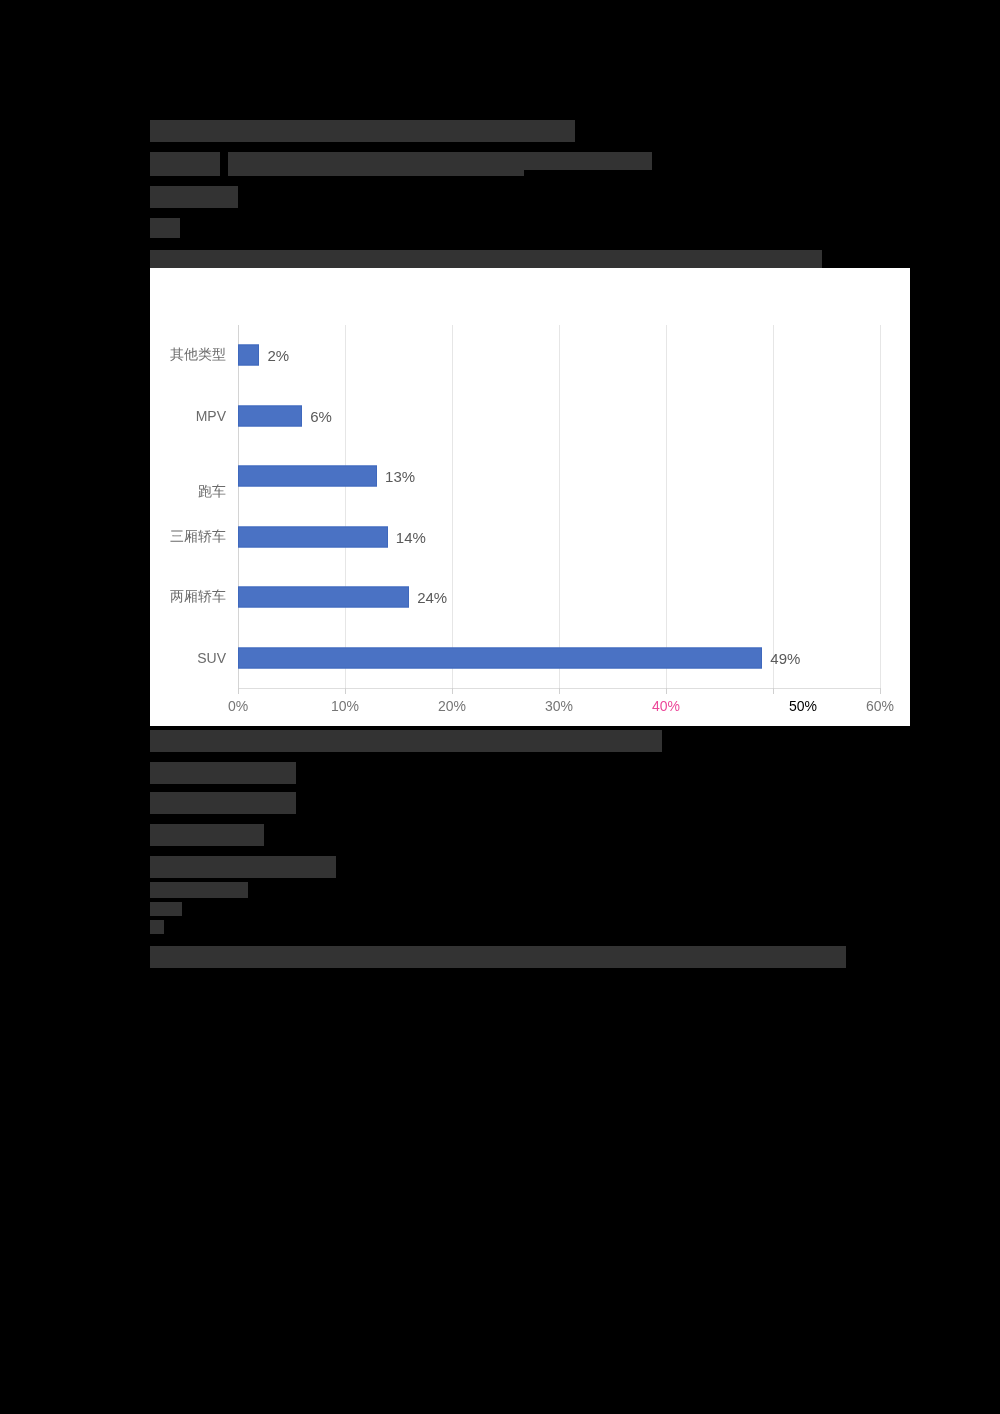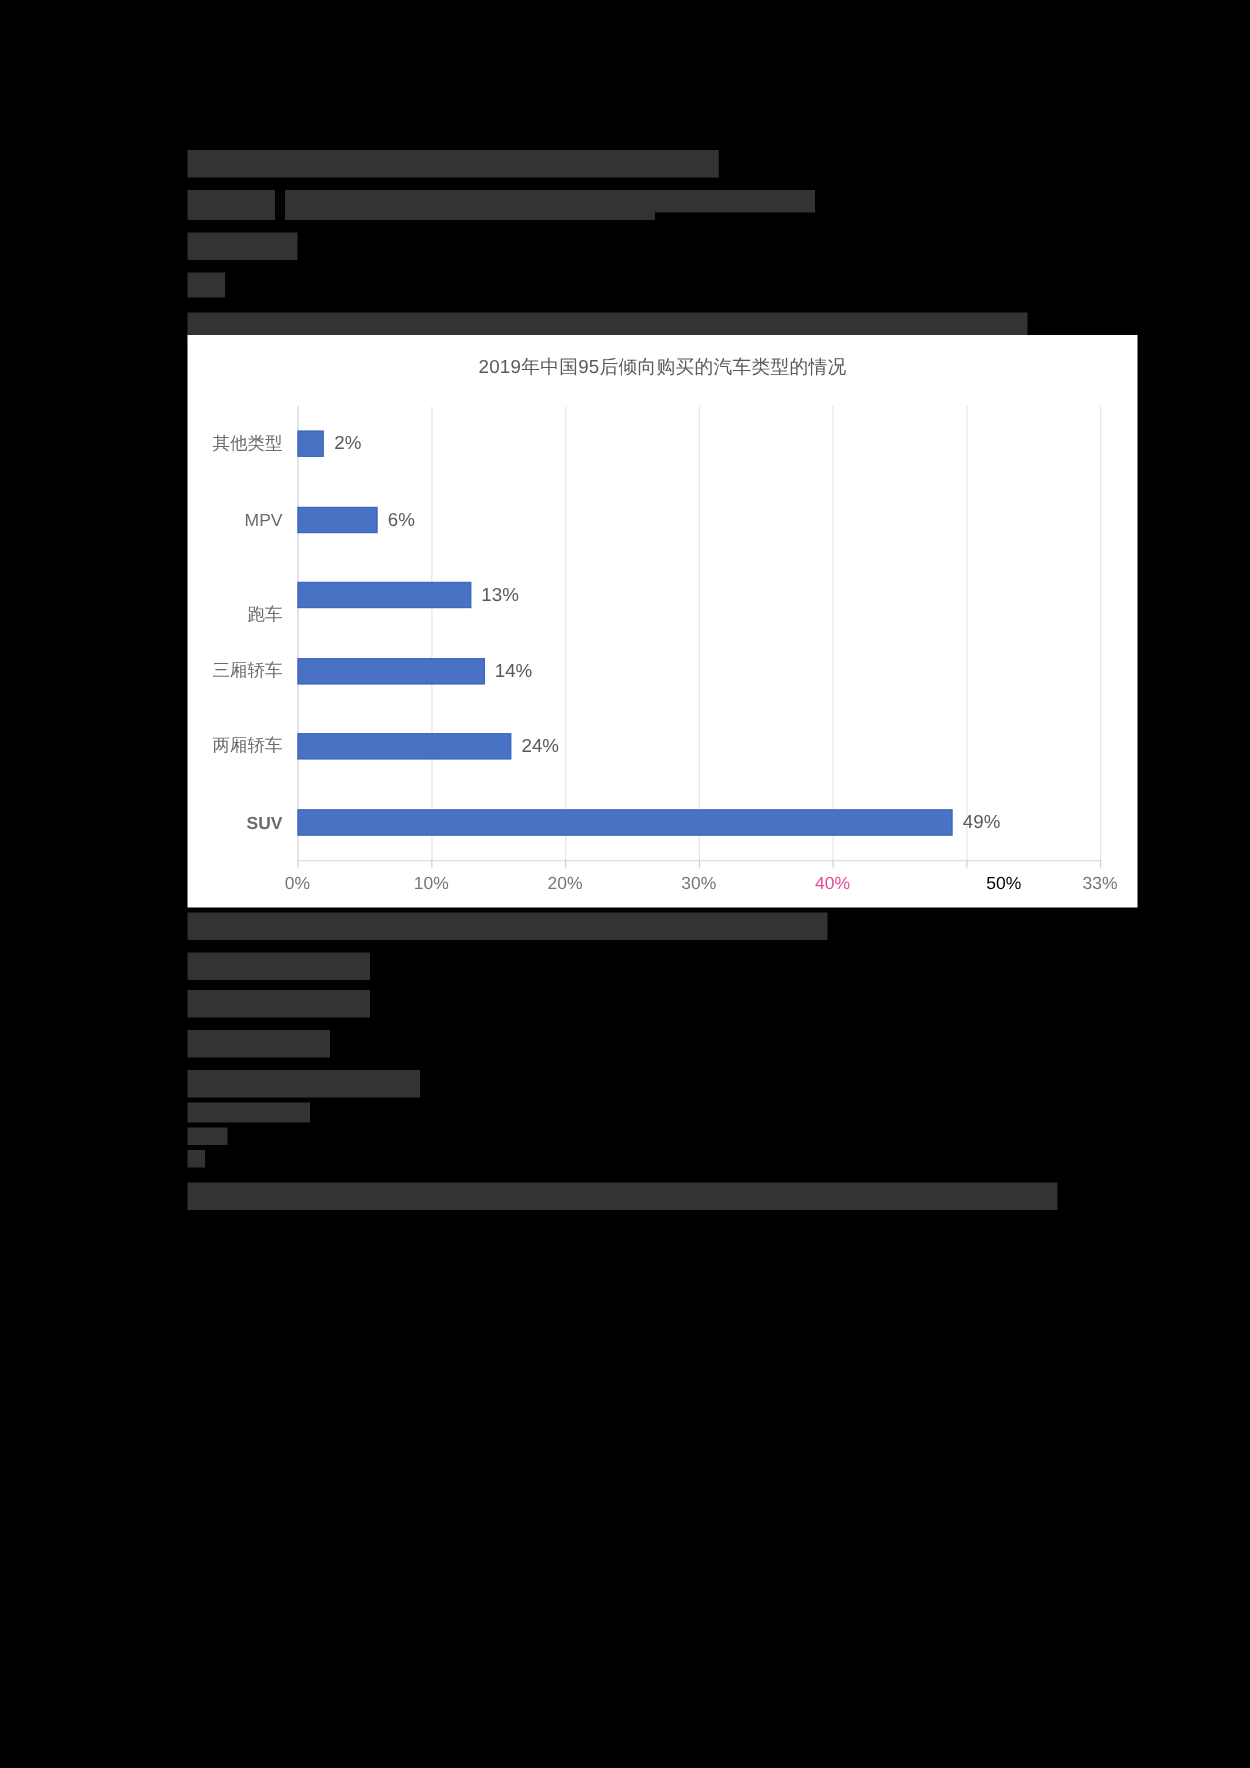--- a/index.html
+++ b/index.html
@@ -143,21 +143,20 @@
       <div class="redact-line" style="left: 150px; top: 856px; width: 186px; height: 22px; background: rgb(51, 51, 51);"></div>
       <div class="redact-line" style="left: 150px; top: 882px; width: 98px; height: 16px; background: rgb(51, 51, 51);"></div>
       <div class="redact-line" style="left: 150px; top: 902px; width: 32px; height: 14px; background: rgb(51, 51, 51);"></div>
       <div class="redact-line" style="left: 150px; top: 920px; width: 14px; height: 14px; background: rgb(51, 51, 51);"></div>
       <div class="redact-line" style="left: 150px; top: 946px; width: 696px; height: 22px; background: rgb(51, 51, 51);"></div>
     </div>
 </div>
 
 <div class="chart-panel">
 
-  <div class="chart-title">2019年中国95后倾向购买的汽车类型的情况</div>
 
   <div class="plot" id="plot-area">
     <div class="xaxis-line"></div>
   <div class="gridline axis0" style="left: 88px; background: rgb(212, 212, 212);"></div>
       <div class="tick-mark" style="left: 88px;"></div>
       <div class="xtick-label" style="left: 88px; color: rgb(118, 118, 118);">0%</div>
       <div class="gridline" style="left: 195px; background: rgb(230, 230, 230);"></div>
       <div class="tick-mark" style="left: 195px;"></div>
       <div class="xtick-label" style="left: 195px; color: rgb(118, 118, 118);">10%</div>
       <div class="gridline" style="left: 302px; background: rgb(230, 230, 230);"></div>
@@ -167,21 +166,21 @@
       <div class="tick-mark" style="left: 409px;"></div>
       <div class="xtick-label" style="left: 409px; color: rgb(118, 118, 118);">30%</div>
       <div class="gridline" style="left: 516px; background: rgb(230, 230, 230);"></div>
       <div class="tick-mark" style="left: 516px;"></div>
       <div class="xtick-label" style="left: 516px; color: #ec4899;">40%</div>
       <div class="gridline" style="left: 623px; background: rgb(230, 230, 230);"></div>
       <div class="tick-mark" style="left: 623px;"></div>
       <div class="xtick-label" style="left: 653px; color: #000000;">50%</div>
       <div class="gridline" style="left: 730px; background: rgb(230, 230, 230);"></div>
       <div class="tick-mark" style="left: 730px;"></div>
-      <div class="xtick-label" style="left: 730px; color: rgb(118, 118, 118);">33%</div>
+      <div class="xtick-label" style="left: 730px; color: rgb(118, 118, 118);">60%</div>
       <div class="cat-label-wrap" style="top: 87.25px; left: 0px; width: 76px;">
         <div class="cat-label" style="width: 76px;">其他类型</div>
       </div>
       <div class="bar" style="left: 88px; top: 87.25px; width: 21.4px; background: rgb(74, 114, 196);"></div>
       <div class="bar-value" style="left: 117.4px; top: 87.25px;">2%</div>
       <div class="cat-label-wrap" style="top: 147.75px; left: 0px; width: 76px;">
         <div class="cat-label" style="width: 76px;">MPV</div>
       </div>
       <div class="bar" style="left: 88px; top: 147.75px; width: 64.2px; background: rgb(74, 114, 196);"></div>
       <div class="bar-value" style="left: 160.2px; top: 147.75px;">6%</div>
@@ -194,19 +193,19 @@
         <div class="cat-label" style="width: 76px;">三厢轿车</div>
       </div>
       <div class="bar" style="left: 88px; top: 268.75px; width: 149.8px; background: rgb(74, 114, 196);"></div>
       <div class="bar-value" style="left: 245.8px; top: 268.75px;">14%</div>
       <div class="cat-label-wrap" style="top: 329.25px; left: 0px; width: 76px;">
         <div class="cat-label" style="width: 76px; font-family: Liberation Serif, serif;">两厢轿车</div>
       </div>
       <div class="bar" style="left: 88px; top: 329.25px; width: 171.2px; background: rgb(74, 114, 196);"></div>
       <div class="bar-value" style="left: 267.2px; top: 329.25px;">24%</div>
       <div class="cat-label-wrap" style="top: 389.75px; left: 0px; width: 76px;">
-        <div class="cat-label" style="width: 76px; font-weight: bold;">SUV</div>
+        <div class="cat-label" style="width: 76px;">SUV</div>
       </div>
       <div class="bar" style="left: 88px; top: 389.75px; width: 524.3px; background: rgb(74, 114, 196);"></div>
       <div class="bar-value" style="left: 620.3px; top: 389.75px;">49%</div>
     </div>
 
 </div>
 
 </body></html>

